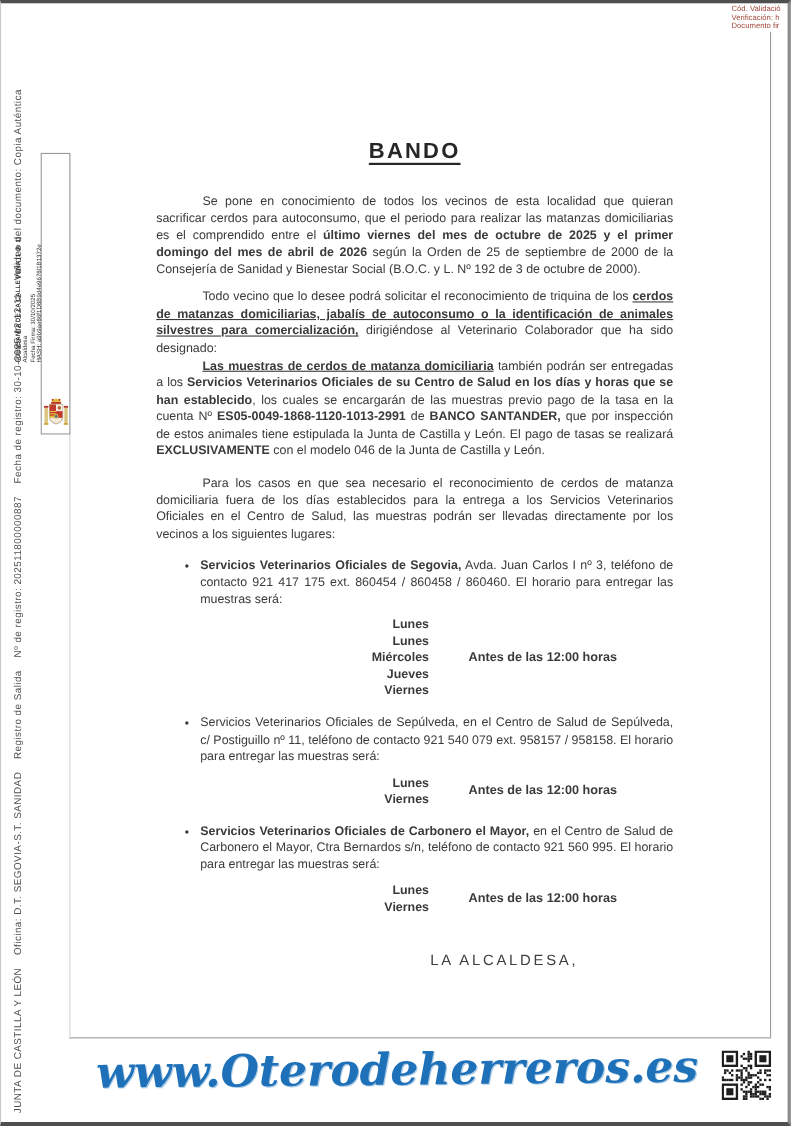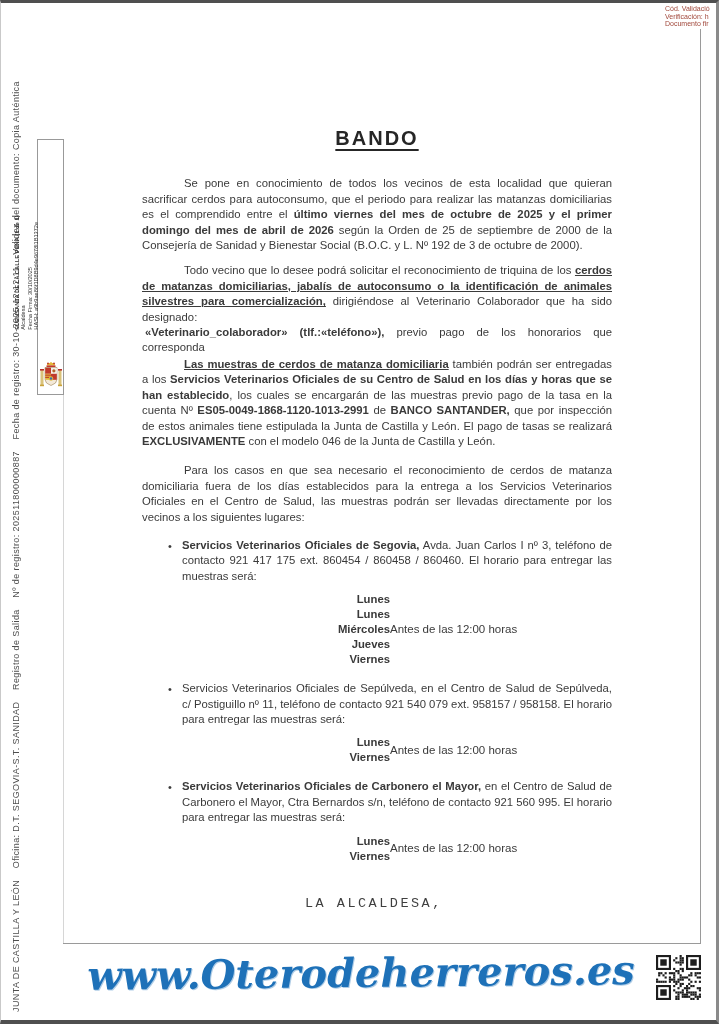--- a/index.html
+++ b/index.html
@@ -58,24 +58,24 @@
   .para.no-indent { text-indent:3px; margin-bottom:0; }
   .stamp-line {
     font-family:"DejaVu Sans Mono", monospace; font-size:13.5px; letter-spacing:0.5px;
     color:#555; margin:-2px 0 3px 0; text-indent:0; text-align:left;
   }
   .bullet { display:flex; margin:2px 0 8px 0; padding-left:26px; }
   .bullet .marker { width:14px; flex:none; font-size:11px; padding-top:1px; }
   .bullet .btext { flex:1; text-align:justify; }
   .schedule { display:flex; align-items:center; margin:5px 0 14px 0; }
   .days { margin-left:164px; width:84px; text-align:right; font-weight:bold; line-height:15px; }
-  .time-note { font-weight:normal; font-size:11.5px; }
+  .time-note { font-weight:bold; margin-left:36px; font-size:11.5px; }
   .closing-sig {
-    margin:32px 0 0 163px; text-align:left;
-    font-family:Liberation Mono, monospace; font-size:13.5px; letter-spacing:2.5px; color:#3f3f3f;
+    margin:32px 0 0 163px; text-align:center;
+    font-family:Liberation Sans, sans-serif; font-size:13.5px; letter-spacing:2.5px; color:#3f3f3f;
   }
 
   
   .watermark {
     position:absolute; left:30px; top:946px; width:660px; text-align:center;
     font-family:"DejaVu Serif", serif; font-style:italic; font-weight:bold;
     font-size:40px; color:#1e71b8; transform:rotate(-0.6deg);
     text-shadow:1px 1px 0 rgba(30,113,184,0.35);
   }
   .qr { position:absolute; left:655px; top:952px; width:45px; height:45px; }
@@ -136,21 +136,20 @@
   </div>
 
   <div class="content">
     <div class="doc-title">
       <span>BANDO</span>
     </div>
 
     <div class="para"><span>Se pone en conocimiento de todos los vecinos de esta localidad que quieran sacrificar cerdos para autoconsumo, que el periodo para realizar las matanzas domiciliarias es el comprendido entre el </span><span style="font-weight: bold;">último viernes del mes de octubre de 2025 y el primer domingo del mes de abril de 2026</span><span> según la Orden de 25 de septiembre de 2000 de la Consejería de Sanidad y Bienestar Social (B.O.C. y L. Nº 192 de 3 de octubre de 2000).</span></div>
 
     <div class="para" style="margin-bottom:0"><span>Todo vecino que lo desee podrá solicitar el reconocimiento de triquina de los </span><span style="font-weight: bold; text-decoration: underline;">cerdos de matanzas domiciliarias, jabalís de autoconsumo o la identificación de animales silvestres para comercialización,</span><span> dirigiéndose al Veterinario Colaborador que ha sido designado:</span></div>
-    <div class="para no-indent"><span style="font-weight: bold;">«Veterinario_colaborador» (tlf.:«teléfono»),</span><span> previo pago de los honorarios que corresponda</span></div>
     <div class="stamp-line"></div>
 
     <div class="para" style="margin-bottom:14px"><span style="font-weight: bold; text-decoration: underline;">Las muestras de cerdos de matanza domiciliaria</span><span> también podrán ser entregadas a los </span><span style="font-weight: bold;">Servicios Veterinarios Oficiales de su Centro de Salud en los días y horas que se han establecido</span><span>, los cuales se encargarán de las muestras previo pago de la tasa en la cuenta Nº </span><span style="font-weight: bold;">ES05-0049-1868-1120-1013-2991</span><span> de </span><span style="font-weight: bold;">BANCO SANTANDER,</span><span> que por inspección de estos animales tiene estipulada la Junta de Castilla y León. El pago de tasas se realizará </span><span style="font-weight: bold;">EXCLUSIVAMENTE</span><span> con el modelo 046 de la Junta de Castilla y León.</span></div>
 
     <div class="para" style="margin-bottom:13px"><span>Para los casos en que sea necesario el reconocimiento de cerdos de matanza domiciliaria fuera de los días establecidos para la entrega a los Servicios Veterinarios Oficiales en el Centro de Salud, las muestras podrán ser llevadas directamente por los vecinos a los siguientes lugares:</span></div>
 
     <div class="bullet">
       <div class="marker">•</div>
       <div class="btext"><span style="font-weight: bold;">Servicios Veterinarios Oficiales de Segovia,</span><span> Avda. Juan Carlos I nº 3, teléfono de contacto 921 417 175 ext. 860454 / 860458 / 860460. El horario para entregar las muestras será:</span></div>
     </div>

